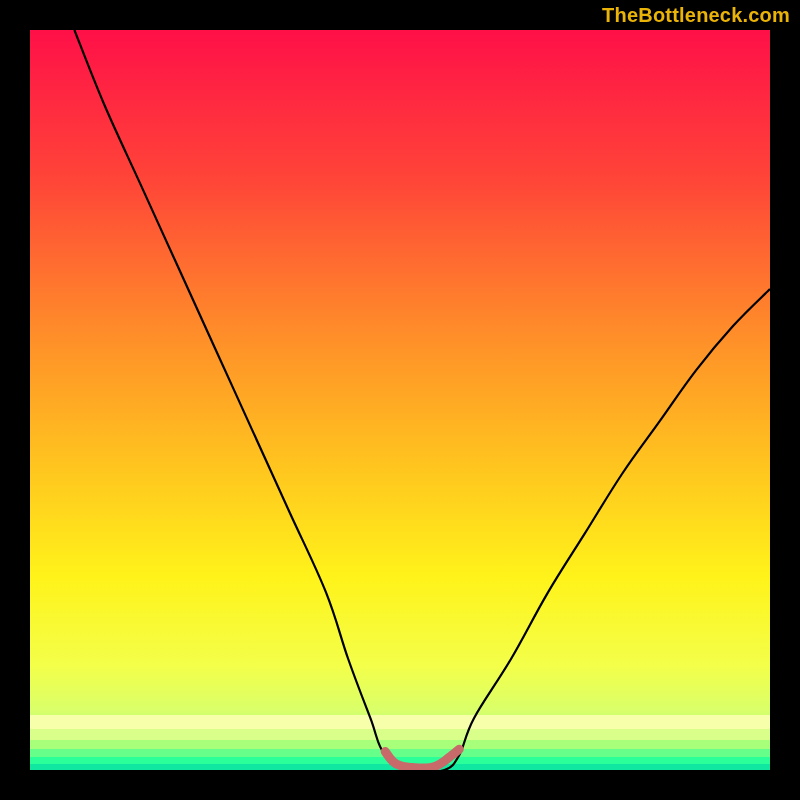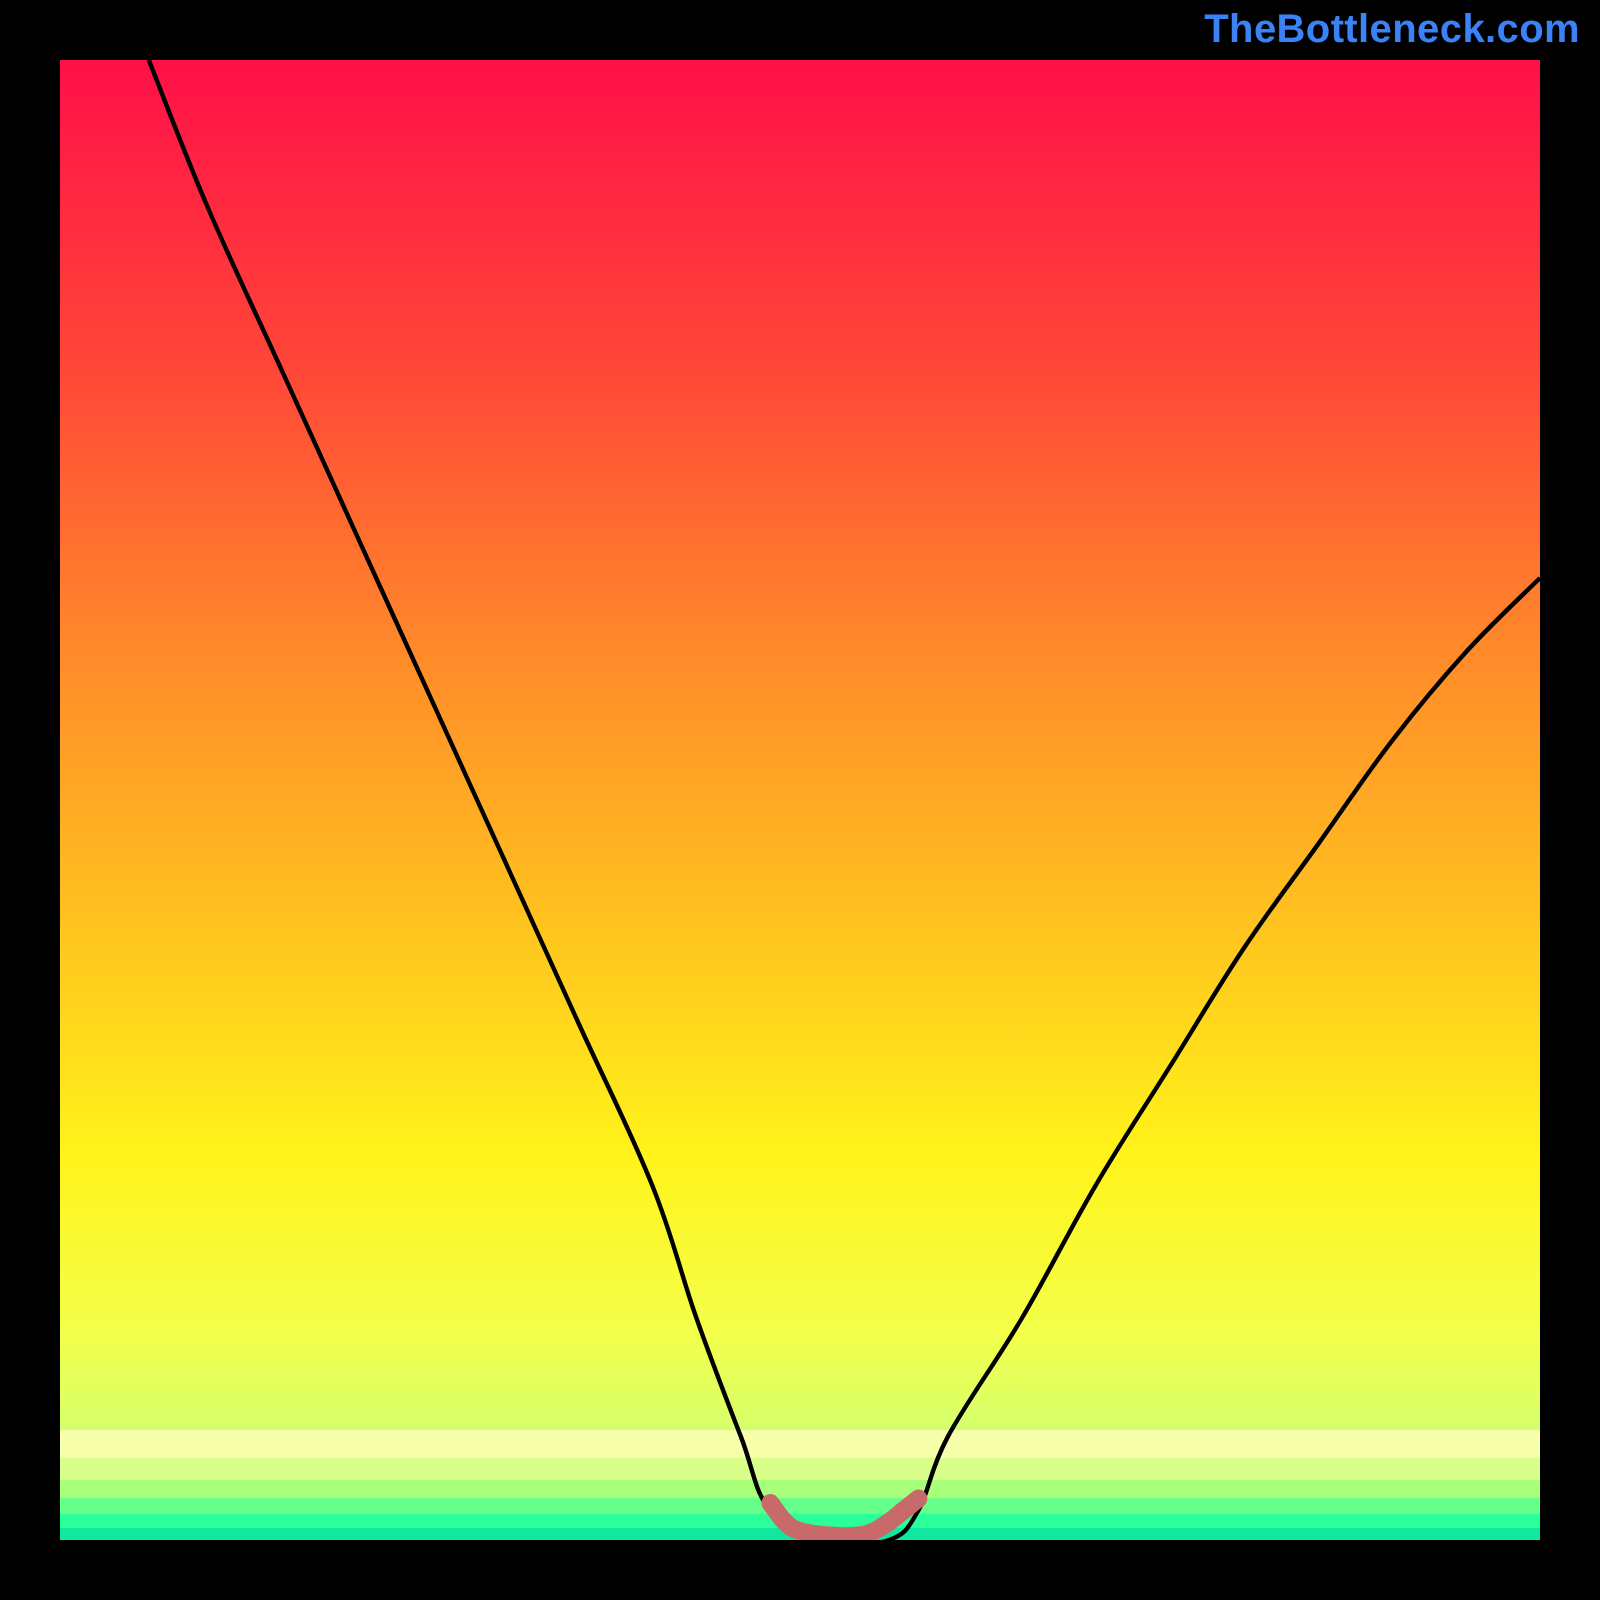--- a/index.html
+++ b/index.html
@@ -14,21 +14,21 @@
   .frame {
     position: relative;
     width: 800px;
     height: 800px;
     background: #000;
   }
   .watermark {
     position: absolute;
     top: 4px;
     right: 10px;
-    color: #3b82f6;
+    color: #eab308;
     font-size: 20px;
     font-weight: 600;
     letter-spacing: 0.2px;
     z-index: 50;
   }
   .plot-area {
     position: absolute;
     left: 30px;
     top: 30px;
     width: 740px;

